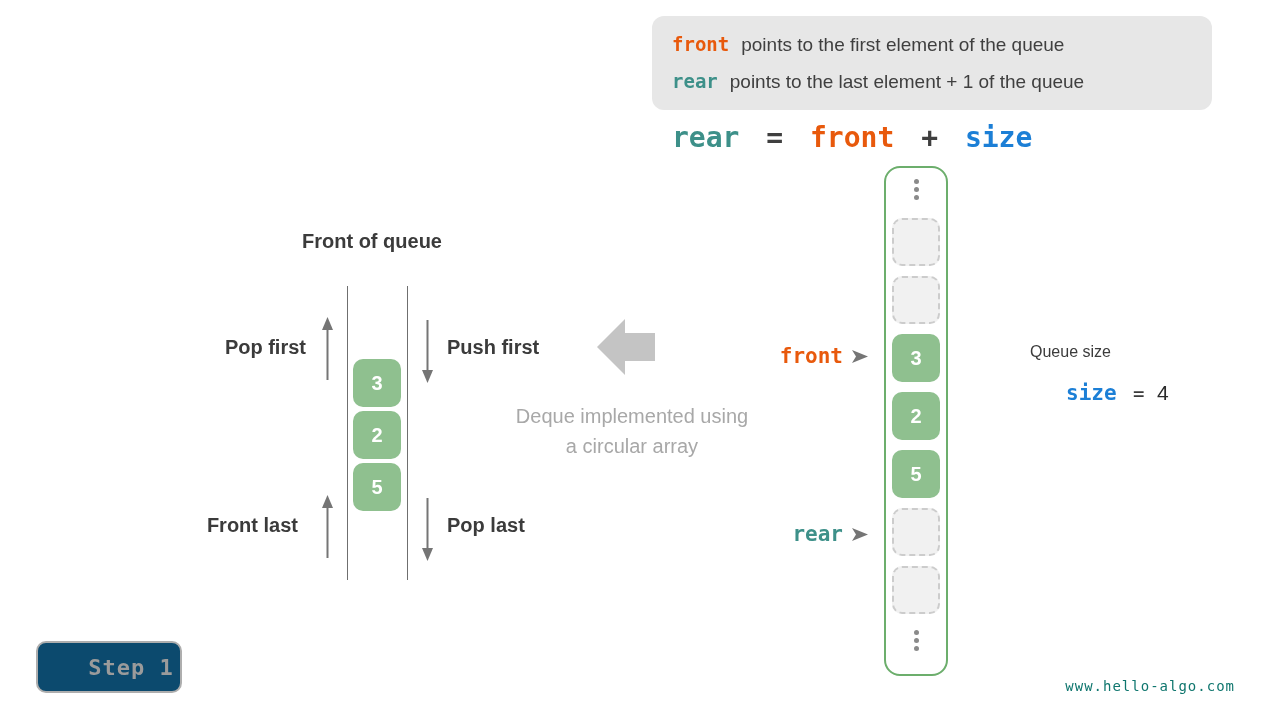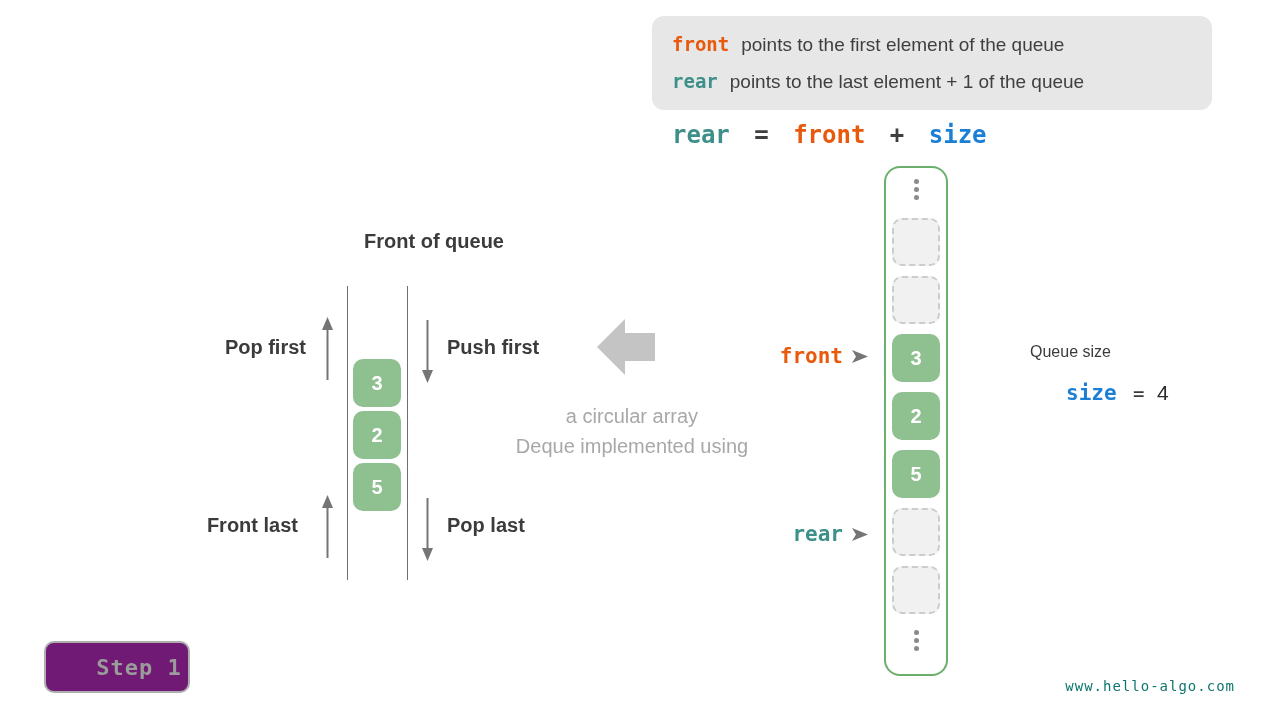--- a/index.html
+++ b/index.html
@@ -23,31 +23,31 @@
   }
   .info-line { font-size: 19px; line-height: 37px; color: #3f3f3f; white-space: nowrap; }
   .kw { font-family: "DejaVu Sans Mono", monospace; font-weight: bold; font-size: 19px; margin-right: 12px; }
   .kw-front { color: #e8590c; }
   .kw-rear  { color: #3d9089; }
 
   
   .formula {
     position: absolute; left: 672px; top: 121px;
     font-family: "DejaVu Sans Mono", monospace; font-weight: bold;
-    font-size: 24px; white-space: nowrap;
+    font-size: 28px; white-space: nowrap;
   }
   .formula span { margin-right: 10px; }
   .f-rear { color: #3d9089; }
   .f-op   { color: #3f3f3f; }
   .f-front{ color: #e8590c; }
   .f-size { color: #1c7fd6; margin-right: 0 !important; }
 
   
   .label-bold { font-size: 20px; font-weight: bold; color: #3b3b3b; white-space: nowrap; }
-  .front-of-queue { position: absolute; left: 264px; top: 230px; width: 240px; text-align: right; }
+  .front-of-queue { position: absolute; left: 252px; top: 230px; width: 240px; text-align: center; }
   .rear-of-queue  { position: absolute; left: 252px; top: 613px; width: 240px; text-align: center; }
   .channel-line { position: absolute; width: 1px; height: 294px; top: 286px; background: #6f6f6f; }
   .line-left  { left: 347px; }
   .line-right { left: 407px; }
   .dq-box {
     position: absolute; left: 353px; width: 48px; height: 48px;
     background: #8fc08f; border-radius: 10px;
     color: #ffffff; font-size: 20px; font-weight: bold;
     display: flex; align-items: center; justify-content: center;
   }
@@ -95,23 +95,23 @@
 
   
   .queue-size-title { position: absolute; left: 1030px; top: 343px; font-size: 16px; color: #3b3b3b; }
   .size-line { position: absolute; left: 1066px; top: 381px; white-space: nowrap; }
   .size-var { font-family: "DejaVu Sans Mono", monospace; font-weight: bold; font-size: 21px; color: #1c7fd6; }
   .size-eq  { font-family: "DejaVu Sans Mono", monospace; font-size: 19px; color: #3b3b3b; margin: 0 8px 0 12px; }
   .size-val { font-size: 21px; color: #2b2b2b; }
 
   
   .step-badge {
-    position: absolute; left: 44px; top: 641px;
+    position: absolute; left: 36px; top: 641px;
     width: 146px; height: 52px;
-    background: #701a75; border: 2px solid #aeaeae; border-radius: 10px;
+    background: #0c4a6e; border: 2px solid #aeaeae; border-radius: 10px;
     display: flex; align-items: center; justify-content: center; padding-left: 44px;
   }
   .step-label {
     font-family: "DejaVu Sans Mono", monospace; font-weight: bold;
     font-size: 22px; color: #9b9b9b; letter-spacing: 1px;
   }
 
   
   .watermark {
     position: absolute; left: 1035px; top: 678px; width: 200px;
@@ -170,22 +170,22 @@
   </svg>
   <svg class="arrow-svg" style="left:421px; top:498px" width="13" height="63">
     <line x1="6.5" y1="0" x2="6.5" y2="53" stroke="#757575" stroke-width="2"></line>
     <polygon points="6.5,63 1,50 12,50" fill="#757575"></polygon>
   </svg>
 
   <svg class="block-arrow" width="58" height="56">
     <polygon points="0,28 28,0 28,14 58,14 58,42 28,42 28,56" fill="#c4c4c4"></polygon>
   </svg>
   <div class="caption">
+    <div>Deque implemented using</div>
     <div>a circular array</div>
-    <div>Deque implemented using</div>
   </div>
 
   <div class="array-container"></div>
 
   <div class="dots dots-top">
     <span class="dot"></span>
       <span class="dot"></span>
       <span class="dot"></span>
   </div>
 

